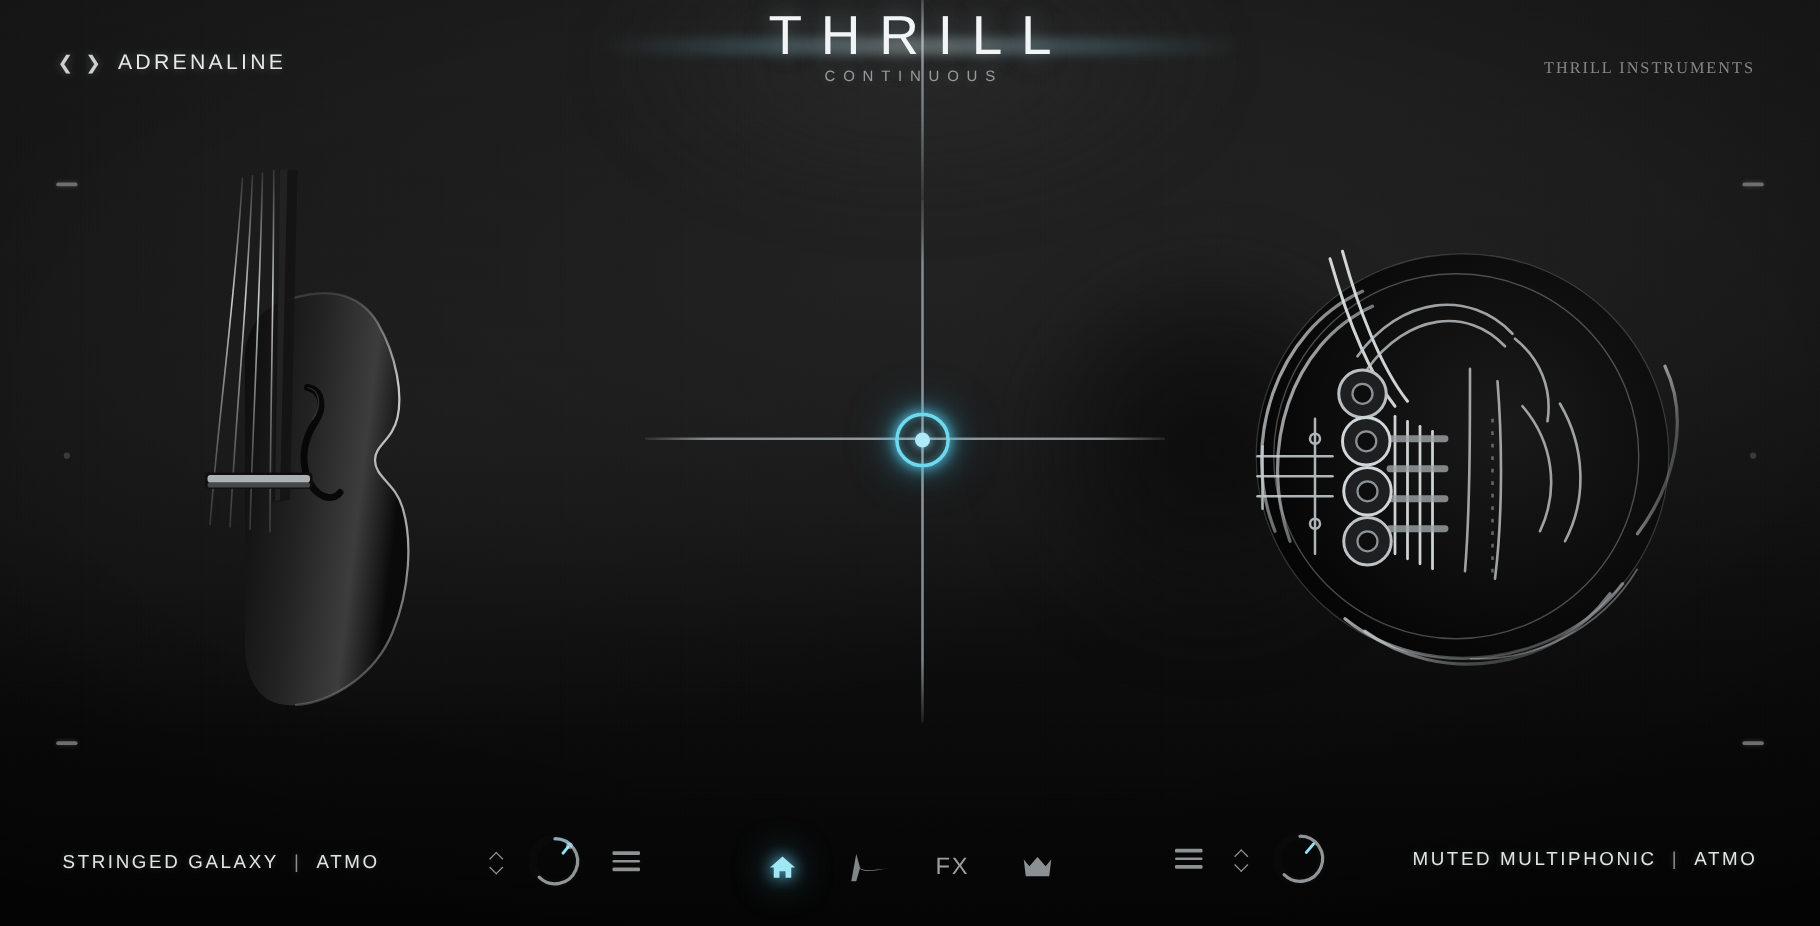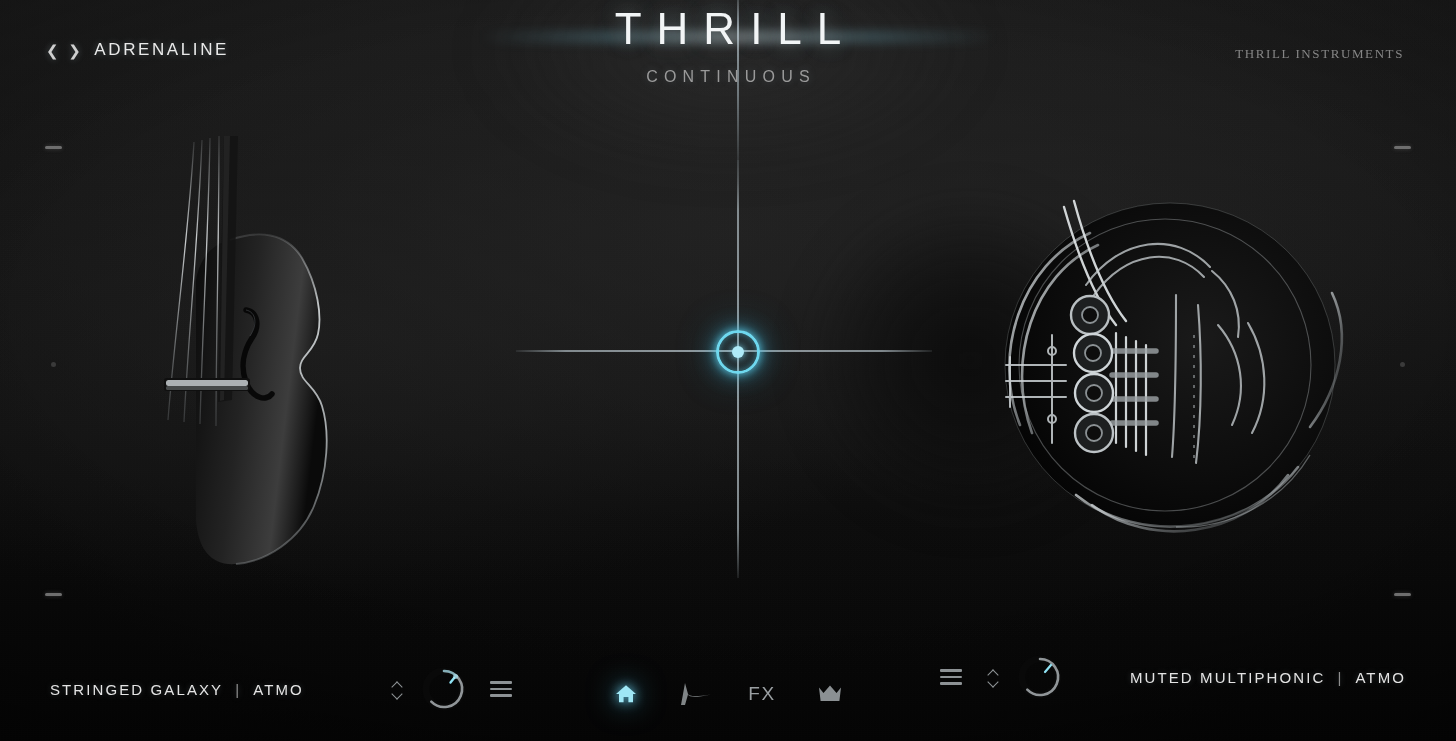--- a/index.html
+++ b/index.html
@@ -76,22 +76,22 @@
   .brand-title {
     font-size: 44px;
     letter-spacing: 15px;
     font-weight: 300;
     color: #f2f5f6;
     text-indent: 15px;
     line-height: 1.05;
     text-shadow: 0 0 18px rgba(170,205,215,.35), 0 0 44px rgba(120,170,185,.18);
   }
   .brand-sub {
-    margin-top: 16px;
-    font-size: 16px;
+    margin-top: 2px;
+    font-size: 12px;
     letter-spacing: 6.2px;
     text-indent: 6px;
     color: #9a9a9a;
     text-shadow: 0 0 9px rgba(150,180,190,.25);
   }
   
   .brand-streak {
     position: absolute;
     left: 737px; top: -16px; width: 2px; height: 200px;
     background: linear-gradient(180deg, rgba(0,0,0,0) 0%, rgba(215,230,238,.62) 22%, rgba(200,220,230,.45) 55%, rgba(0,0,0,0) 100%);
@@ -177,21 +177,21 @@
   }
 
   
   .bottom-bar {
     position: absolute;
     left: 0; right: 0; bottom: 0; height: 100px;
     display: flex; align-items: center;
   }
   .slot { display: flex; align-items: center; }
   .slot-left  { position: absolute; left: 50px;  bottom: 28px; gap: 0; }
-  .slot-right { position: absolute; right: 50px; bottom: 40px; gap: 0; justify-content: center; }
+  .slot-right { position: absolute; right: 50px; bottom: 30px; gap: 0; justify-content: center; }
 
   .slot-label {
     display: flex; align-items: center; gap: 12px;
     font-size: 15px;
     letter-spacing: 2.1px;
     color: #e4e4e4;
     white-space: nowrap;
     text-shadow: 0 0 6px rgba(190,215,225,.25);
   }
   .slot-sep { color: #8d8d8d; }

